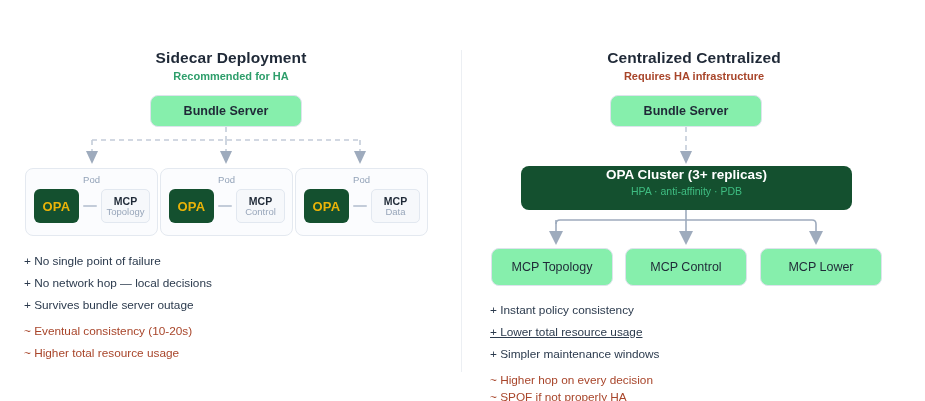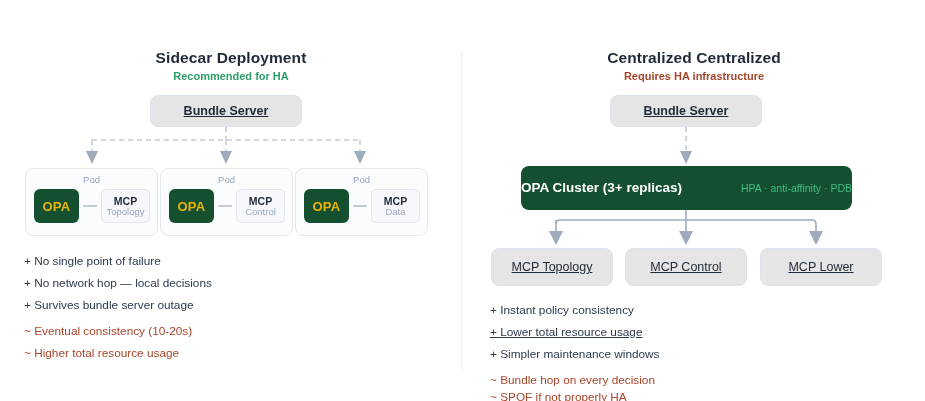--- a/index.html
+++ b/index.html
@@ -28,26 +28,25 @@
   .panel-sub{
     position:absolute;text-align:center;
     font-size:11px;font-weight:bold;white-space:nowrap;
   }
   .sub-green{color:#2e9e6b;}
   .sub-rust{color:#a8452a;}
 
   
   .lbox{
     position:absolute;
-    background:#e5e5e5;
+    background:#86efac;
     border:1px solid #dde3ec;
     border-radius:8px;
     display:flex;align-items:center;justify-content:center;
     box-sizing:border-box;
-    text-decoration:underline;
   }
   .lbox .lbl{font-size:12.5px;font-weight:bold;color:#1f2937;white-space:nowrap;}
   .lbox .lbl-reg{font-size:12.5px;font-weight:normal;color:#1f2937;white-space:nowrap;}
 
   
   .pod{
     position:absolute;
     background:#fbfcfe;
     border:1px solid #e4e9f0;
     border-radius:8px;
@@ -76,21 +75,21 @@
   .mcp-mini .m2{font-size:9.5px;color:#98a6ba;line-height:1.15;}
   .link-dash{
     position:absolute;height:2px;background:#c3ccd9;border-radius:1px;
   }
 
   
   .cluster{
     position:absolute;
     background:#14502f;
     border-radius:8px;
-    display:flex;flex-direction:row;align-items:center;justify-content:space-between;
+    display:flex;flex-direction:column;align-items:center;justify-content:flex-start;
   }
   .cluster .c1{color:#ffffff;font-size:13.5px;font-weight:bold;line-height:1.3;}
   .cluster .c2{color:#3fbd82;font-size:10.5px;line-height:1.4;}
 
   
   .blist{position:absolute;}
   .blist .row{
     font-size:11.8px;color:#2b3a4d;line-height:1.0;white-space:nowrap;
   }
   .blist .row.neg{color:#a8452a;}
@@ -209,17 +208,17 @@
     <span class="lbl-reg">MCP Control</span>
   </div>
   <div class="lbox" style="left:760px;top:248px;width:122px;height:38px;">
     <span class="lbl-reg">MCP Lower</span>
   </div>
 
   <div class="blist" style="left:490px;top:305px;">
     <div class="row" style="position:absolute;top:0px;left:0;">+ Instant policy consistency</div>
     <div class="row" style="position:absolute;top:22px;left:0;text-decoration:underline;">+ Lower total resource usage</div>
     <div class="row" style="position:absolute;top:44px;left:0;">+ Simpler maintenance windows</div>
-    <div class="row neg" style="position:absolute;top:70px;left:0;">~ Bundle hop on every decision</div>
+    <div class="row neg" style="position:absolute;top:70px;left:0;">~ Higher hop on every decision</div>
     <div class="row neg" style="position:absolute;top:87px;left:0;">~ SPOF if not properly HA</div>
   </div>
 
 </div>
 
 </body></html>

